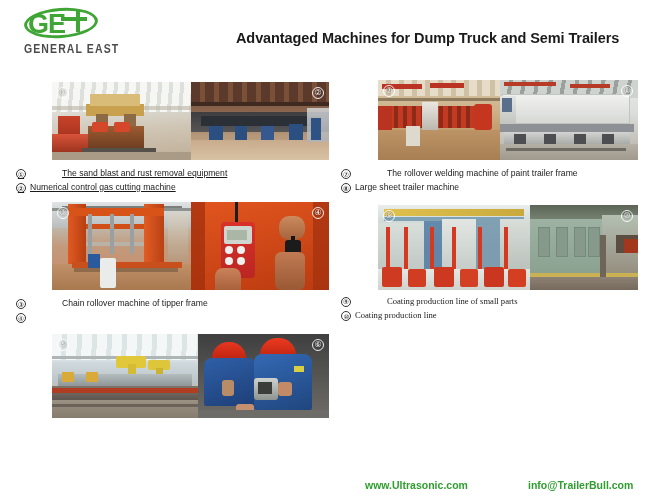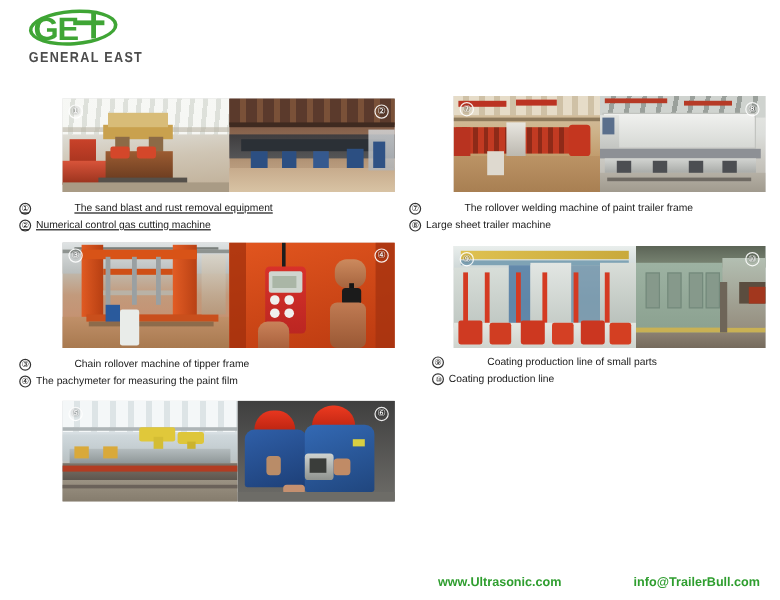--- a/index.html
+++ b/index.html
@@ -128,20 +128,21 @@
   <div class="logo-block">
     <div class="logo-mark">
       <div class="logo-ellipse"></div>
       <div class="logo-letters">GE</div>
       <div class="logo-bar"></div>
       <div class="logo-bar2"></div>
     </div>
     <div class="logo-name">GENERAL EAST</div>
   </div>
 
+  <div class="page-title">Advantaged Machines for Dump Truck and Semi Trailers</div>
 
   <div class="panel" style="left:52px; top:82px; width:277px; height:78px;">
     <div class="photo" style="width:139px;">
       <div class="scene" style="background:linear-gradient(175deg,#f2f3f0 0%,#e6e7e2 22%,#dad7ce 40%,#cfc5b4 62%,#bfae96 100%);">
         <div class="px" style="left:0;top:0;width:100%;height:30px;background:repeating-linear-gradient(95deg,#f7f8f5 0 7px,#dde0da 7px 11px);opacity:.95;"></div>
         <div class="px" style="left:0;top:24px;width:100%;height:4px;background:#b9b3a4;opacity:.6;"></div>
         <div class="px" style="left:6px;top:34px;width:22px;height:36px;background:linear-gradient(180deg,#c9422a,#8f2a17);"></div>
         <div class="px" style="left:0px;top:52px;width:40px;height:20px;background:linear-gradient(180deg,#d8543a,#97311c);"></div>
         <div class="px" style="left:34px;top:22px;width:58px;height:12px;background:#c9a14e;"></div>
         <div class="px" style="left:38px;top:12px;width:50px;height:12px;background:#d8bc78;"></div>
@@ -329,25 +330,24 @@
     </div>
   </div>
 
   <div class="caption-group" style="left:16px; top:298px;">
     <div class="cap-row indented">
       <span class="cap-num">③</span>
       <span class="cap-text">Chain rollover machine of tipper frame</span>
     </div>
     <div class="cap-row">
       <span class="cap-num">④</span>
-      <span class="cap-text">The pachymeter for measuring the paint film</span>
-    </div>
-  </div>
-
-  <div class="caption-group" style="left:360px; top:296px;">
+    </div>
+  </div>
+
+  <div class="caption-group" style="left:341px; top:296px;font-family:Liberation Serif, serif;">
     <div class="cap-row indented">
       <span class="cap-num">⑨</span>
       <span class="cap-text">Coating production line of small parts</span>
     </div>
     <div class="cap-row">
       <span class="cap-num wide">⑩</span>
       <span class="cap-text">Coating production line</span>
     </div>
   </div>
 

